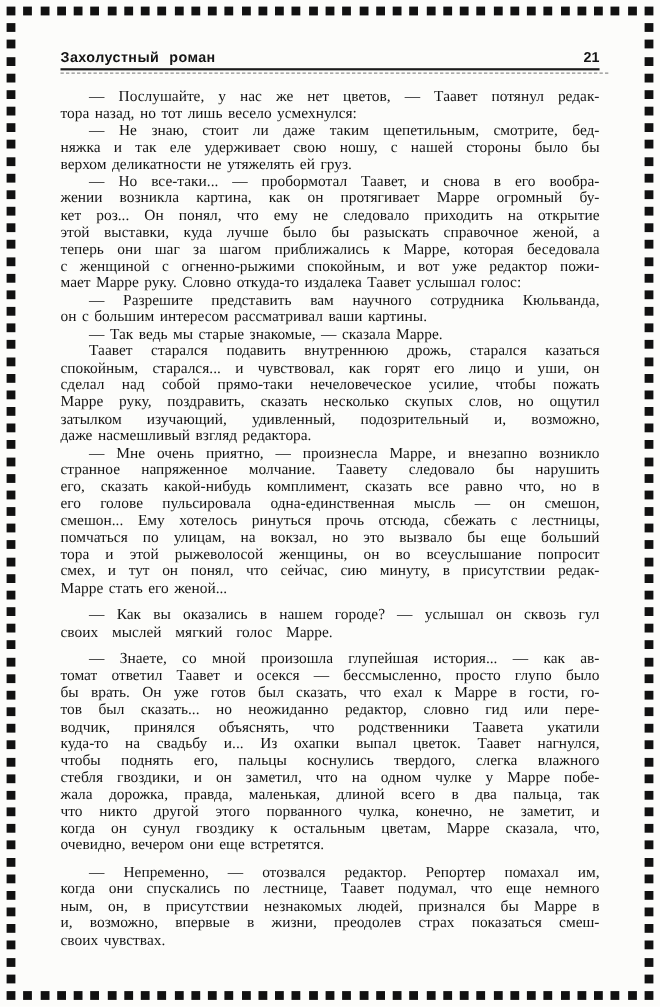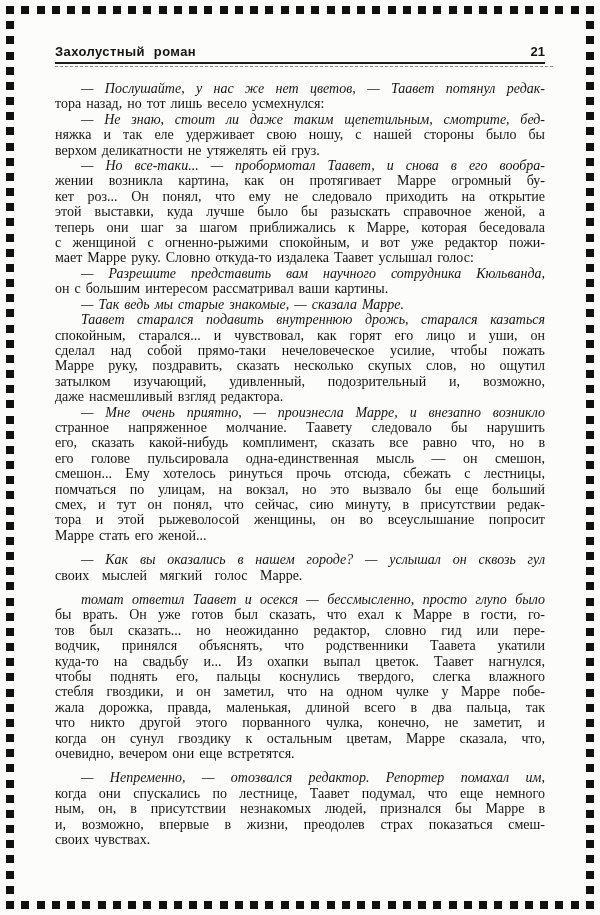--- a/index.html
+++ b/index.html
@@ -33,21 +33,21 @@
     font-size:14px;color:var(--txt,#141414);
   }
   .para{margin:0;}
   .para.gap{margin-top:9px;}
   .line{
     line-height:15.4px;
     text-align:justify;
     text-align-last:justify;
     word-spacing:1.5px;
   }
-  .para .line:first-child{padding-left:26px;font-style:italic;}
+  .para .line:first-child{padding-left:26px;}
   .line.last{text-align-last:left;}
   .line.wide{word-spacing:9px;}
 </style>
 </head>
 <body>
 
 <div class="page" style="--sq: #111111; --txt: #141414; --rule: #1b1b1b; background: rgb(252, 252, 250);">
   <div class="frame" id="frame">
       <div class="sq" style="left: 6px; top: 6px;"></div>
       <div class="sq" style="left: 6px; top: 901px;"></div>
@@ -286,29 +286,30 @@
         <div class="line">затылком изучающий, удивленный, подозрительный и, возможно,</div>
         <div class="line last">даже насмешливый взгляд редактора.</div>
       </div>
       <div class="para">
         <div class="line">— Мне очень приятно, — произнесла Марре, и внезапно возникло</div>
         <div class="line">странное напряженное молчание. Таавету следовало бы нарушить</div>
         <div class="line">его, сказать какой-нибудь комплимент, сказать все равно что, но в</div>
         <div class="line">его голове пульсировала одна-единственная мысль — он смешон,</div>
         <div class="line">смешон... Ему хотелось ринуться прочь отсюда, сбежать с лестницы,</div>
         <div class="line">помчаться по улицам, на вокзал, но это вызвало бы еще больший</div>
+        <div class="line">тора и этой рыжеволосой женщины, он во всеуслышание попросит</div>
         <div class="line">смех, и тут он понял, что сейчас, сию минуту, в присутствии редак-</div>
-        <div class="line">тора и этой рыжеволосой женщины, он во всеуслышание попросит</div>
         <div class="line last">Марре стать его женой...</div>
       </div>
       <div class="para gap">
         <div class="line">— Как вы оказались в нашем городе? — услышал он сквозь гул</div>
         <div class="line last wide">своих мыслей мягкий голос Марре.</div>
       </div>
       <div class="para gap">
+        <div class="line">— Знаете, со мной произошла глупейшая история... — как ав-</div>
         <div class="line">томат ответил Таавет и осекся — бессмысленно, просто глупо было</div>
         <div class="line">бы врать. Он уже готов был сказать, что ехал к Марре в гости, го-</div>
         <div class="line">тов был сказать... но неожиданно редактор, словно гид или пере-</div>
         <div class="line">водчик, принялся объяснять, что родственники Таавета укатили</div>
         <div class="line">куда-то на свадьбу и... Из охапки выпал цветок. Таавет нагнулся,</div>
         <div class="line">чтобы поднять его, пальцы коснулись твердого, слегка влажного</div>
         <div class="line">стебля гвоздики, и он заметил, что на одном чулке у Марре побе-</div>
         <div class="line">жала дорожка, правда, маленькая, длиной всего в два пальца, так</div>
         <div class="line">что никто другой этого порванного чулка, конечно, не заметит, и</div>
         <div class="line">когда он сунул гвоздику к остальным цветам, Марре сказала, что,</div>

